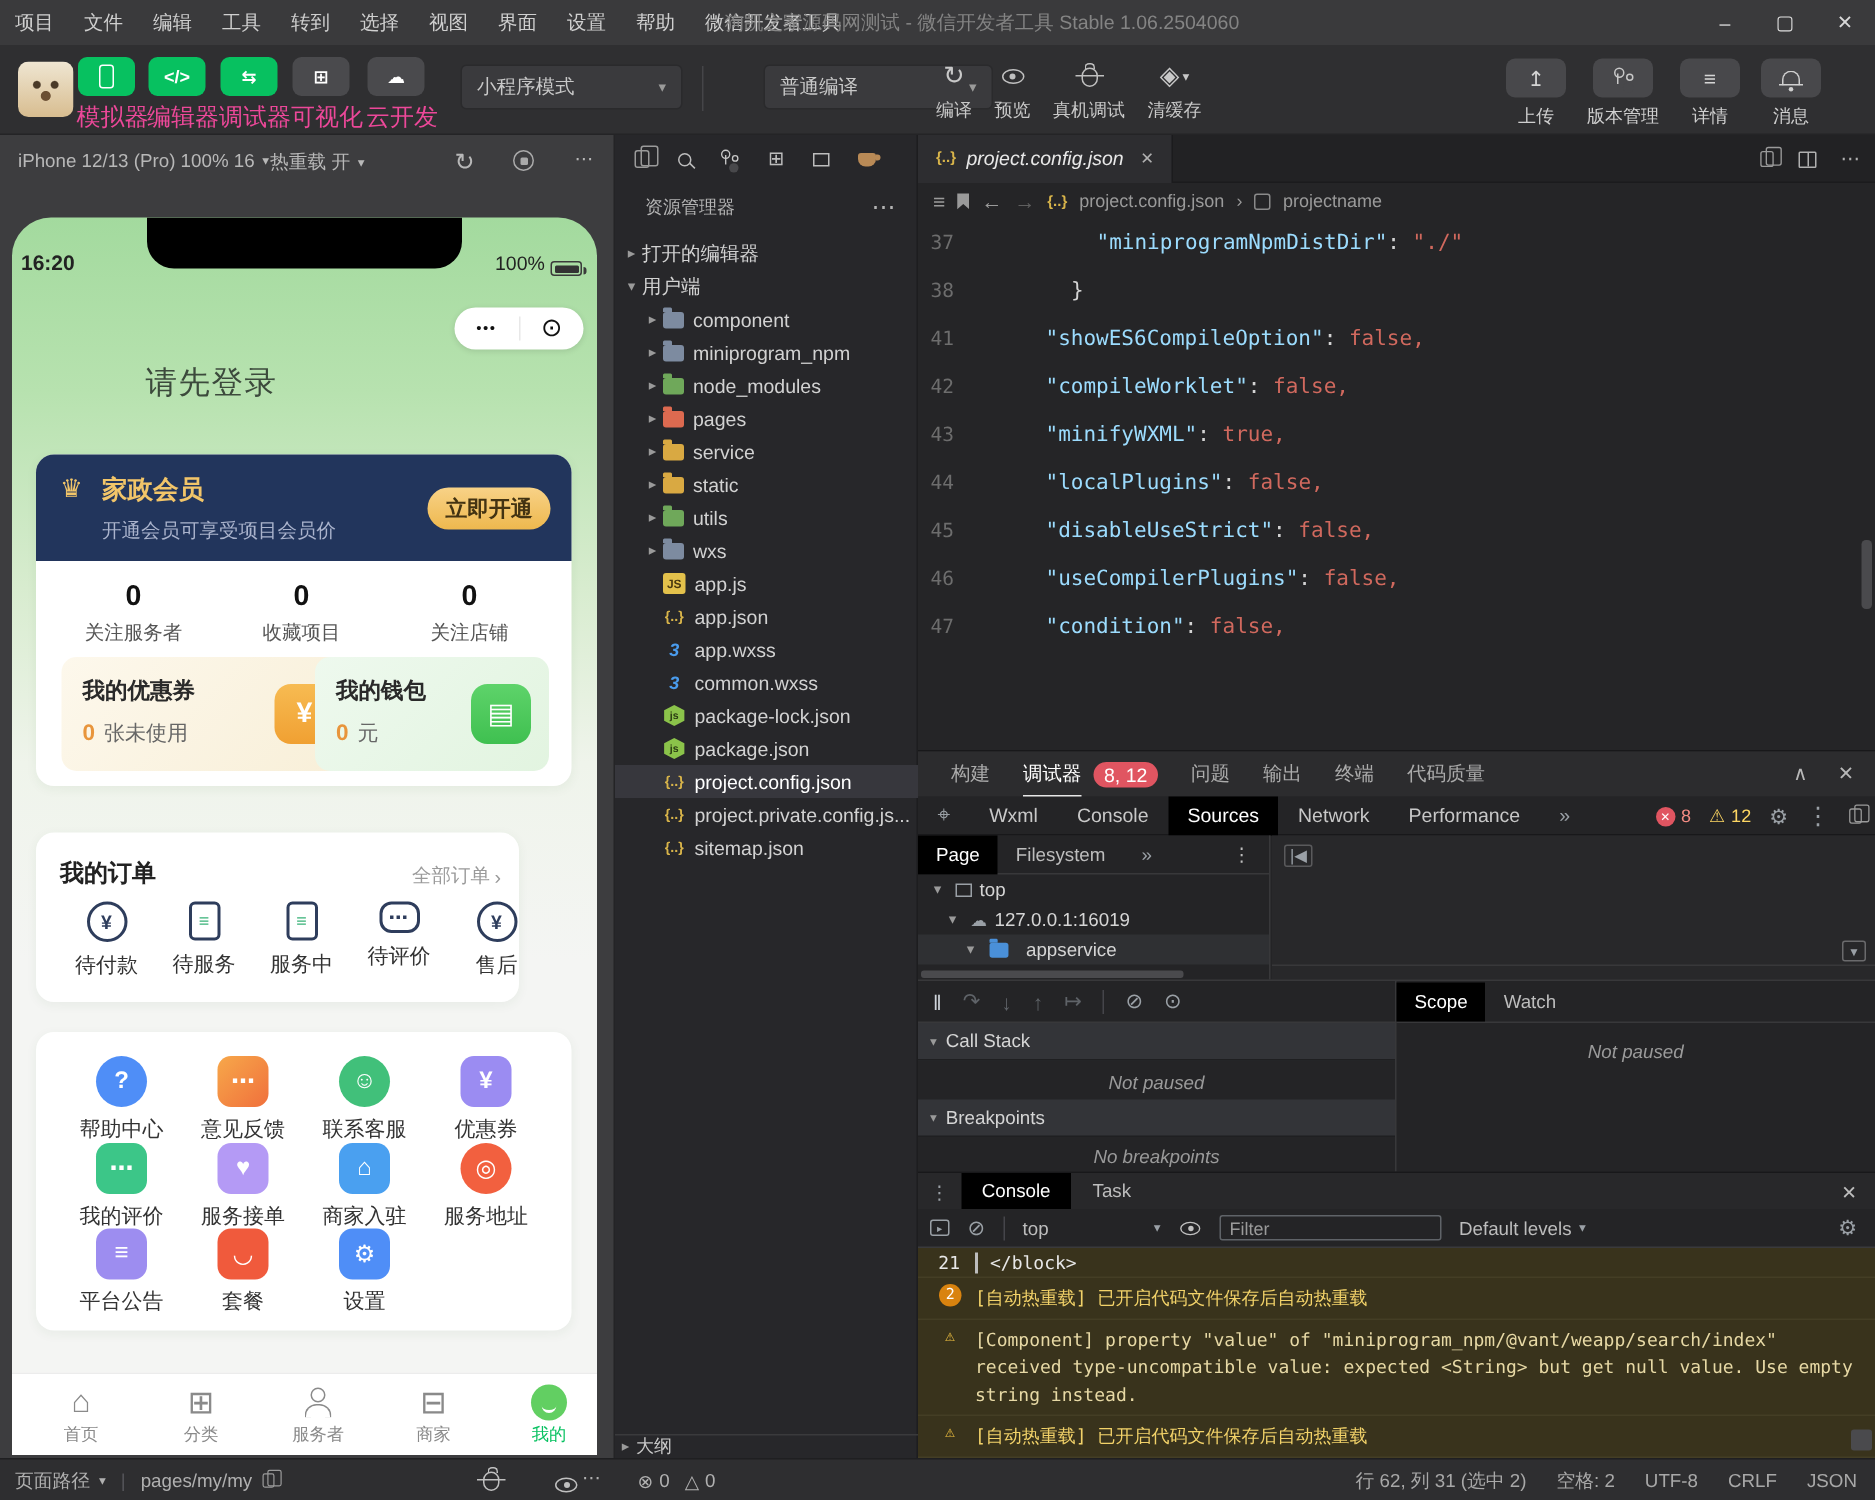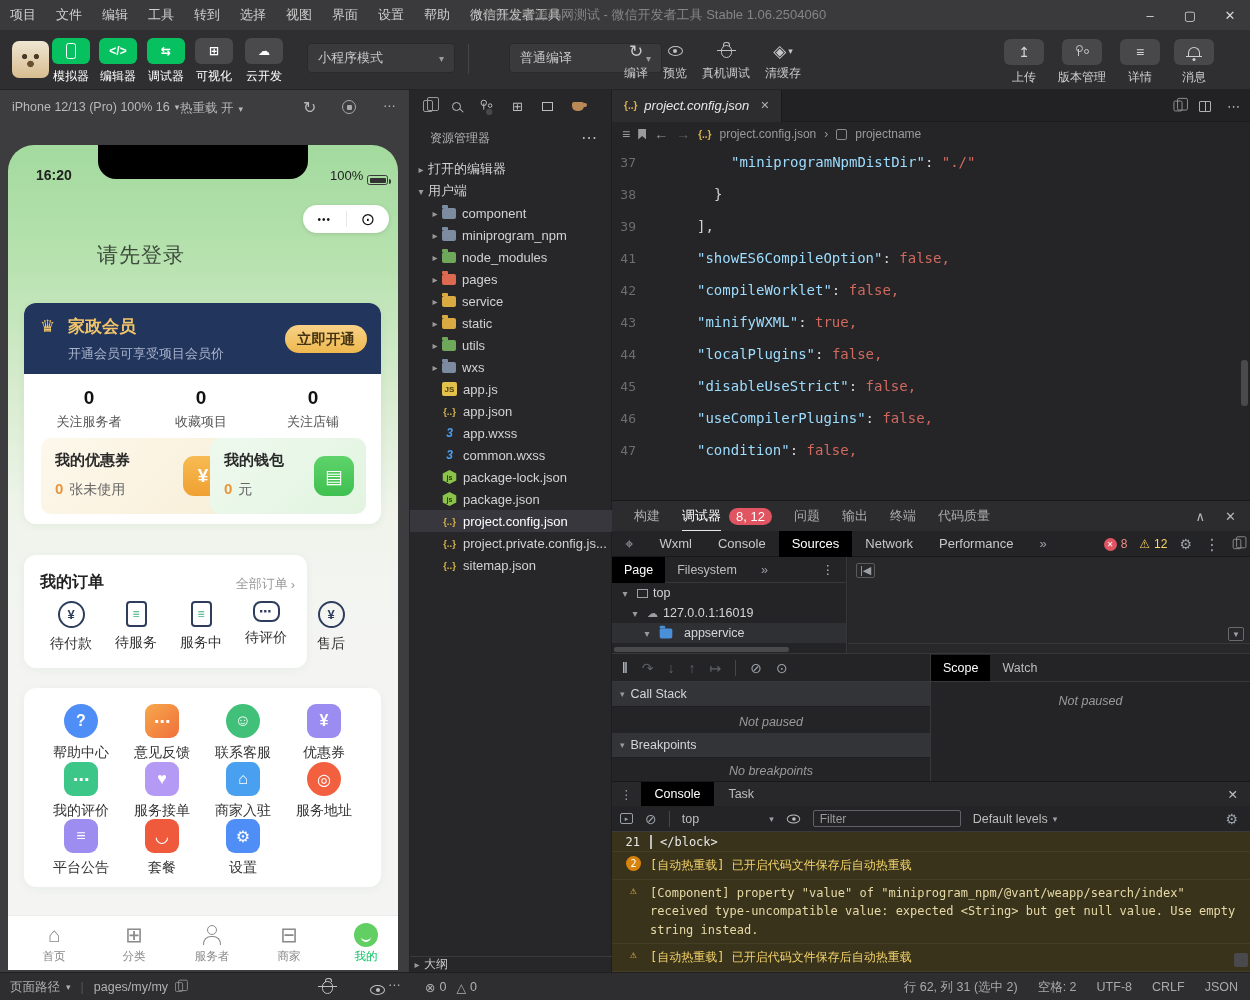--- a/index.html
+++ b/index.html
@@ -20,21 +20,21 @@
   
   #toolbar{position:absolute;left:0;top:30px;width:1250px;height:60px;background:#2f2f31;border-bottom:1px solid #242426}
   #avatar{position:absolute;left:12px;top:11px;width:37px;height:37px;border-radius:7px;
     background:radial-gradient(circle at 34% 42%,#4a3a28 2.2px,transparent 3px),
                radial-gradient(circle at 66% 42%,#4a3a28 2.2px,transparent 3px),
                radial-gradient(circle at 50% 62%,#6b4f33 3px,transparent 3.6px),
                linear-gradient(#efe6d2,#d8bd90)}
   .toolbtn{position:absolute;top:8px;width:40px;text-align:center}
   .toolbtn .tb-ic{width:38px;height:26px;border-radius:6px;margin:0 auto;display:flex;align-items:center;justify-content:center;color:#fff;font-size:12px;font-weight:700}
   .tb-green{background:#07c160}.tb-gray{background:#4a4a4d;color:#d5d5d5}
-  .toolbtn .tb-lb{margin-top:4px;font-size:12px;color:#ffffff;white-space:nowrap}
+  .toolbtn .tb-lb{margin-top:4px;font-size:16px;color:#ec4899;white-space:nowrap}
   .i-phoneshape{width:10px;height:16px;border:1.6px solid #fff;border-radius:2.5px}
   .dd{position:absolute;top:13px;height:30px;background:#3a3a3d;border:1px solid #2a2a2c;border-radius:4px;
       color:#c8c8c8;font-size:13px;display:flex;align-items:center;padding:0 10px;justify-content:space-between}
   .vsep{position:absolute;top:14px;width:1px;height:30px;background:#454548}
   .actbtn{text-align:center}
   .actbtn .ab-ic{height:24px;display:flex;align-items:center;justify-content:center;color:#c8c8c8;font-size:17px}
   .actbtn .ab-lb{margin-top:2px;font-size:12px;color:#c8c8c8;white-space:nowrap}
   .rightbtn .rb-ic{width:40px;height:26px;margin:0 auto;border-radius:6px;background:#48484b;display:flex;align-items:center;justify-content:center;color:#d5d5d5;font-size:14px}
   .rightbtn .rb-lb{margin-top:4px;font-size:12px;color:#cfcfcf;text-align:center;white-space:nowrap}
 
@@ -323,21 +323,21 @@
         <span>热重载 开</span>
         <span style="font-size:9px">▾</span>
       </span>
       <span class="abs" style="left:303px;top:8px;font-size:16px">↻</span>
       <span class="abs i-stop" style="left:342px;top:10px"></span>
       <span class="abs" style="left:383px;top:8px">⋯</span>
     </div>
 
     <div id="phone">
       <div id="notch"></div>
-      <span class="abs" style="left:28px;top:22px;font-size:14px;color:#222;font-weight:700">16:20</span>
+      <span class="abs" style="left:6px;top:22px;font-size:14px;color:#222;font-weight:700">16:20</span>
       <span class="abs" style="left:322px;top:23px;font-size:13px;color:#222">100%</span>
       <span class="abs batt" style="left:359px;top:26px"></span>
 
       <div id="capsule">
         <span style="flex:1;text-align:center;font-size:10px;letter-spacing:1px;color:#111">•••</span>
         <span class="cap-div"></span>
         <span style="flex:1;text-align:center;font-size:17px;color:#111">⊙</span>
       </div>
 
       <div class="abs" style="left:89px;top:96px;font-size:21px;color:#3c4a3c;letter-spacing:1px">请先登录</div>
@@ -368,21 +368,21 @@
           <span class="aic" style="background:linear-gradient(180deg,#f7bb52,#f0a032)">¥</span>
         </div>
         <div class="asset" style="left:186px;width:156px;background:linear-gradient(135deg,#eef9ee,#e2f4e0)">
           <span class="at">我的钱包</span>
           <span class="avv"><b>0</b><span>元</span></span>
           <span class="aic" style="background:linear-gradient(180deg,#5ed36a,#3fc050)">▤</span>
         </div>
       </div>
 
       
-      <div class="card" style="left:16px;top:410px;width:283px;height:113px">
+      <div class="card" style="left:16px;top:410px;width:322px;height:113px">
         <span class="abs" style="left:16px;top:17px;font-size:16px;font-weight:700;color:#222">我的订单</span>
         <span class="abs flex" style="right:12px;top:20px;font-size:13px;color:#9a9a9a;gap:3px">
           <span>全部订单</span>
             <span>›</span>
         </span>
         <div class="oitem" style="left:15px">
           <span class="oc oc-circle">¥</span>
           <div class="ol">待付款</div>
         </div>
         <div class="oitem" style="left:80px">
@@ -610,21 +610,20 @@
       <span style="font-size:14px;color:#5f5f5f">→</span>
       <span class="braces">{..}</span>
       <span>project.config.json</span>
       <span>›</span>
       <span class="bc-sym"></span>
       <span>projectname</span>
     </div>
     <div id="code">
       <div class="cl i2"><span class="ln">37</span><span class="codeln"><span class="tk-k">"miniprogramNpmDistDir"</span><span class="tk-p">: </span><span class="tk-v">"./"</span></span></div>
       <div class="cl i1"><span class="ln">38</span><span class="codeln"><span class="tk-p">}</span></span></div>
-      <div class="cl"><span class="ln">39</span><span class="codeln"><span class="tk-p">],</span></span></div>
       <div class="cl"><span class="ln">41</span><span class="codeln"><span class="tk-k">"showES6CompileOption"</span><span class="tk-p">: </span><span class="tk-v">false,</span></span></div>
       <div class="cl"><span class="ln">42</span><span class="codeln"><span class="tk-k">"compileWorklet"</span><span class="tk-p">: </span><span class="tk-v">false,</span></span></div>
       <div class="cl"><span class="ln">43</span><span class="codeln"><span class="tk-k">"minifyWXML"</span><span class="tk-p">: </span><span class="tk-v">true,</span></span></div>
       <div class="cl"><span class="ln">44</span><span class="codeln"><span class="tk-k">"localPlugins"</span><span class="tk-p">: </span><span class="tk-v">false,</span></span></div>
       <div class="cl"><span class="ln">45</span><span class="codeln"><span class="tk-k">"disableUseStrict"</span><span class="tk-p">: </span><span class="tk-v">false,</span></span></div>
       <div class="cl"><span class="ln">46</span><span class="codeln"><span class="tk-k">"useCompilerPlugins"</span><span class="tk-p">: </span><span class="tk-v">false,</span></span></div>
       <div class="cl"><span class="ln">47</span><span class="codeln"><span class="tk-k">"condition"</span><span class="tk-p">: </span><span class="tk-v">false,</span></span></div>
     </div>
     <div id="ed-scroll"></div>
   </div>

